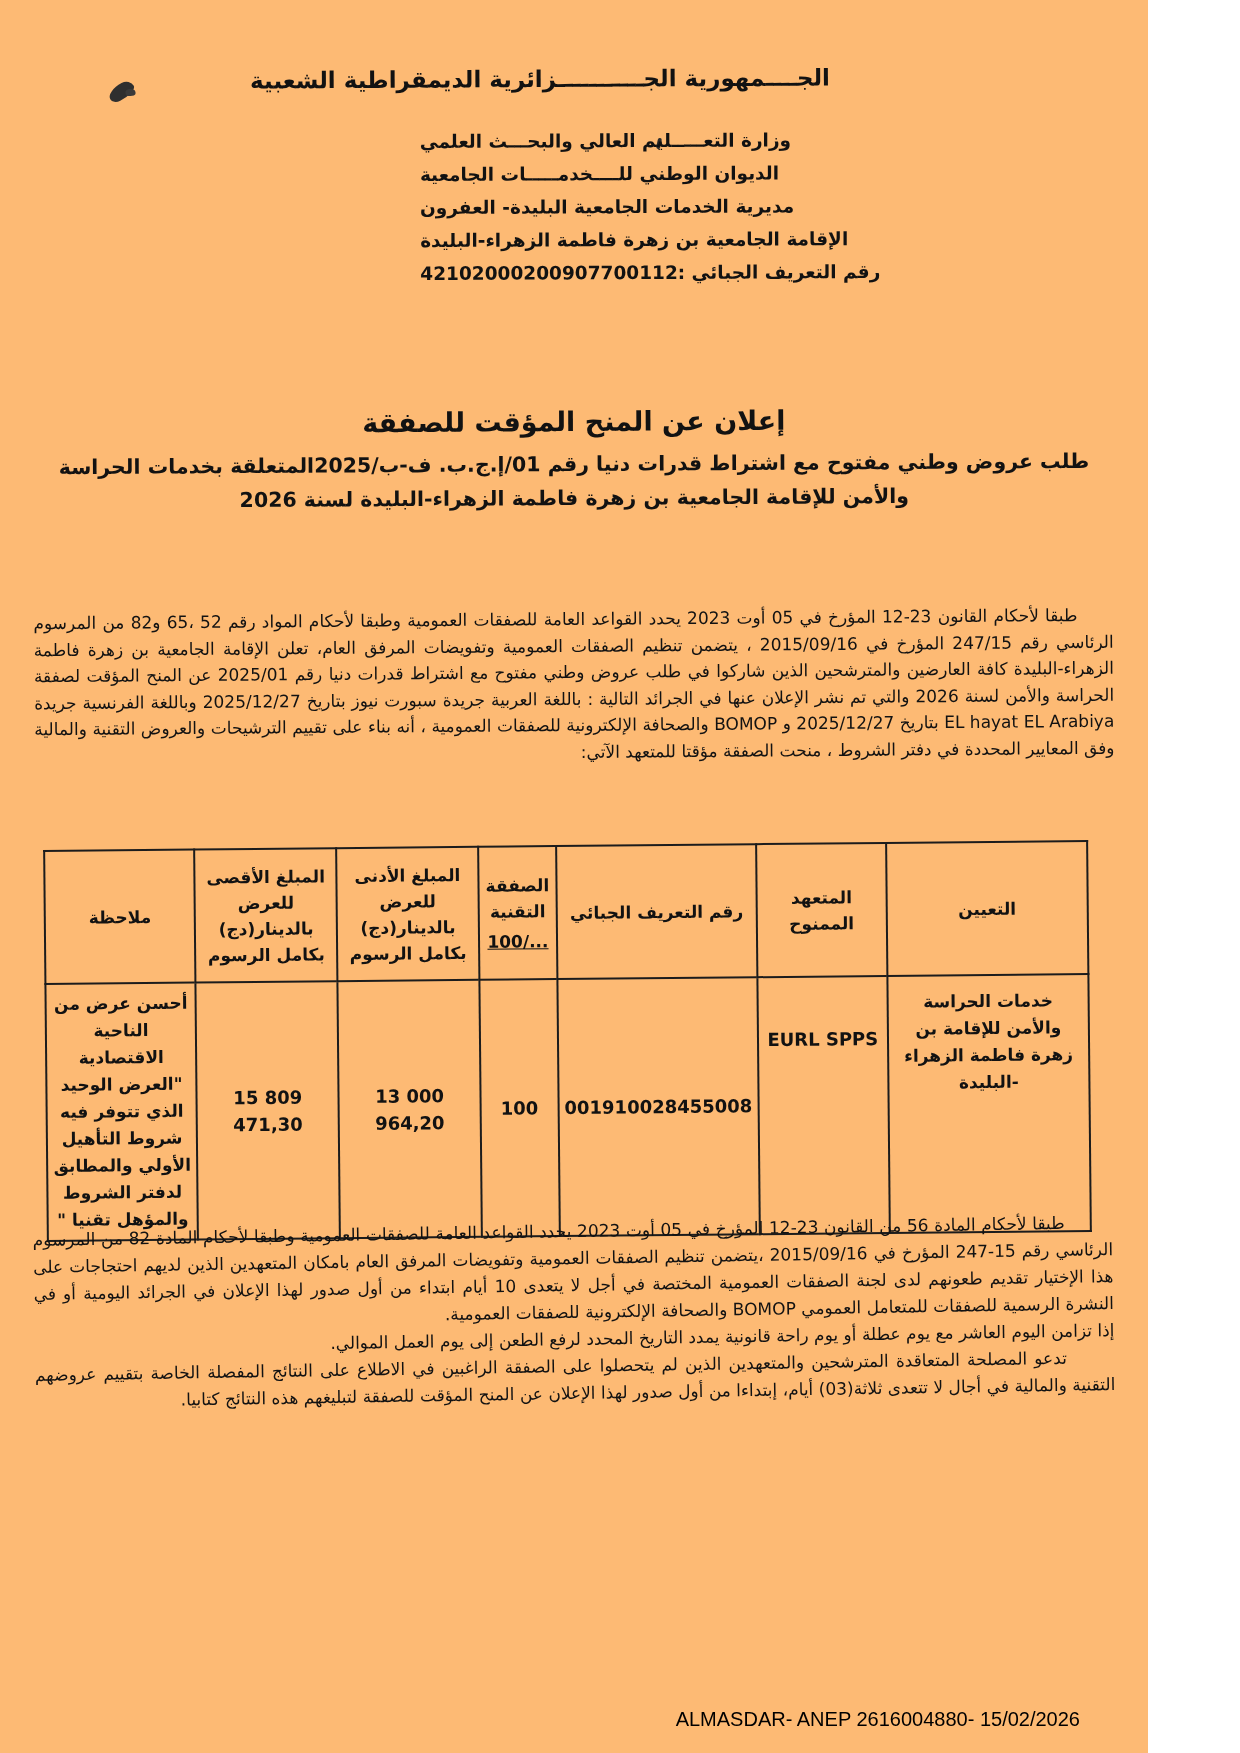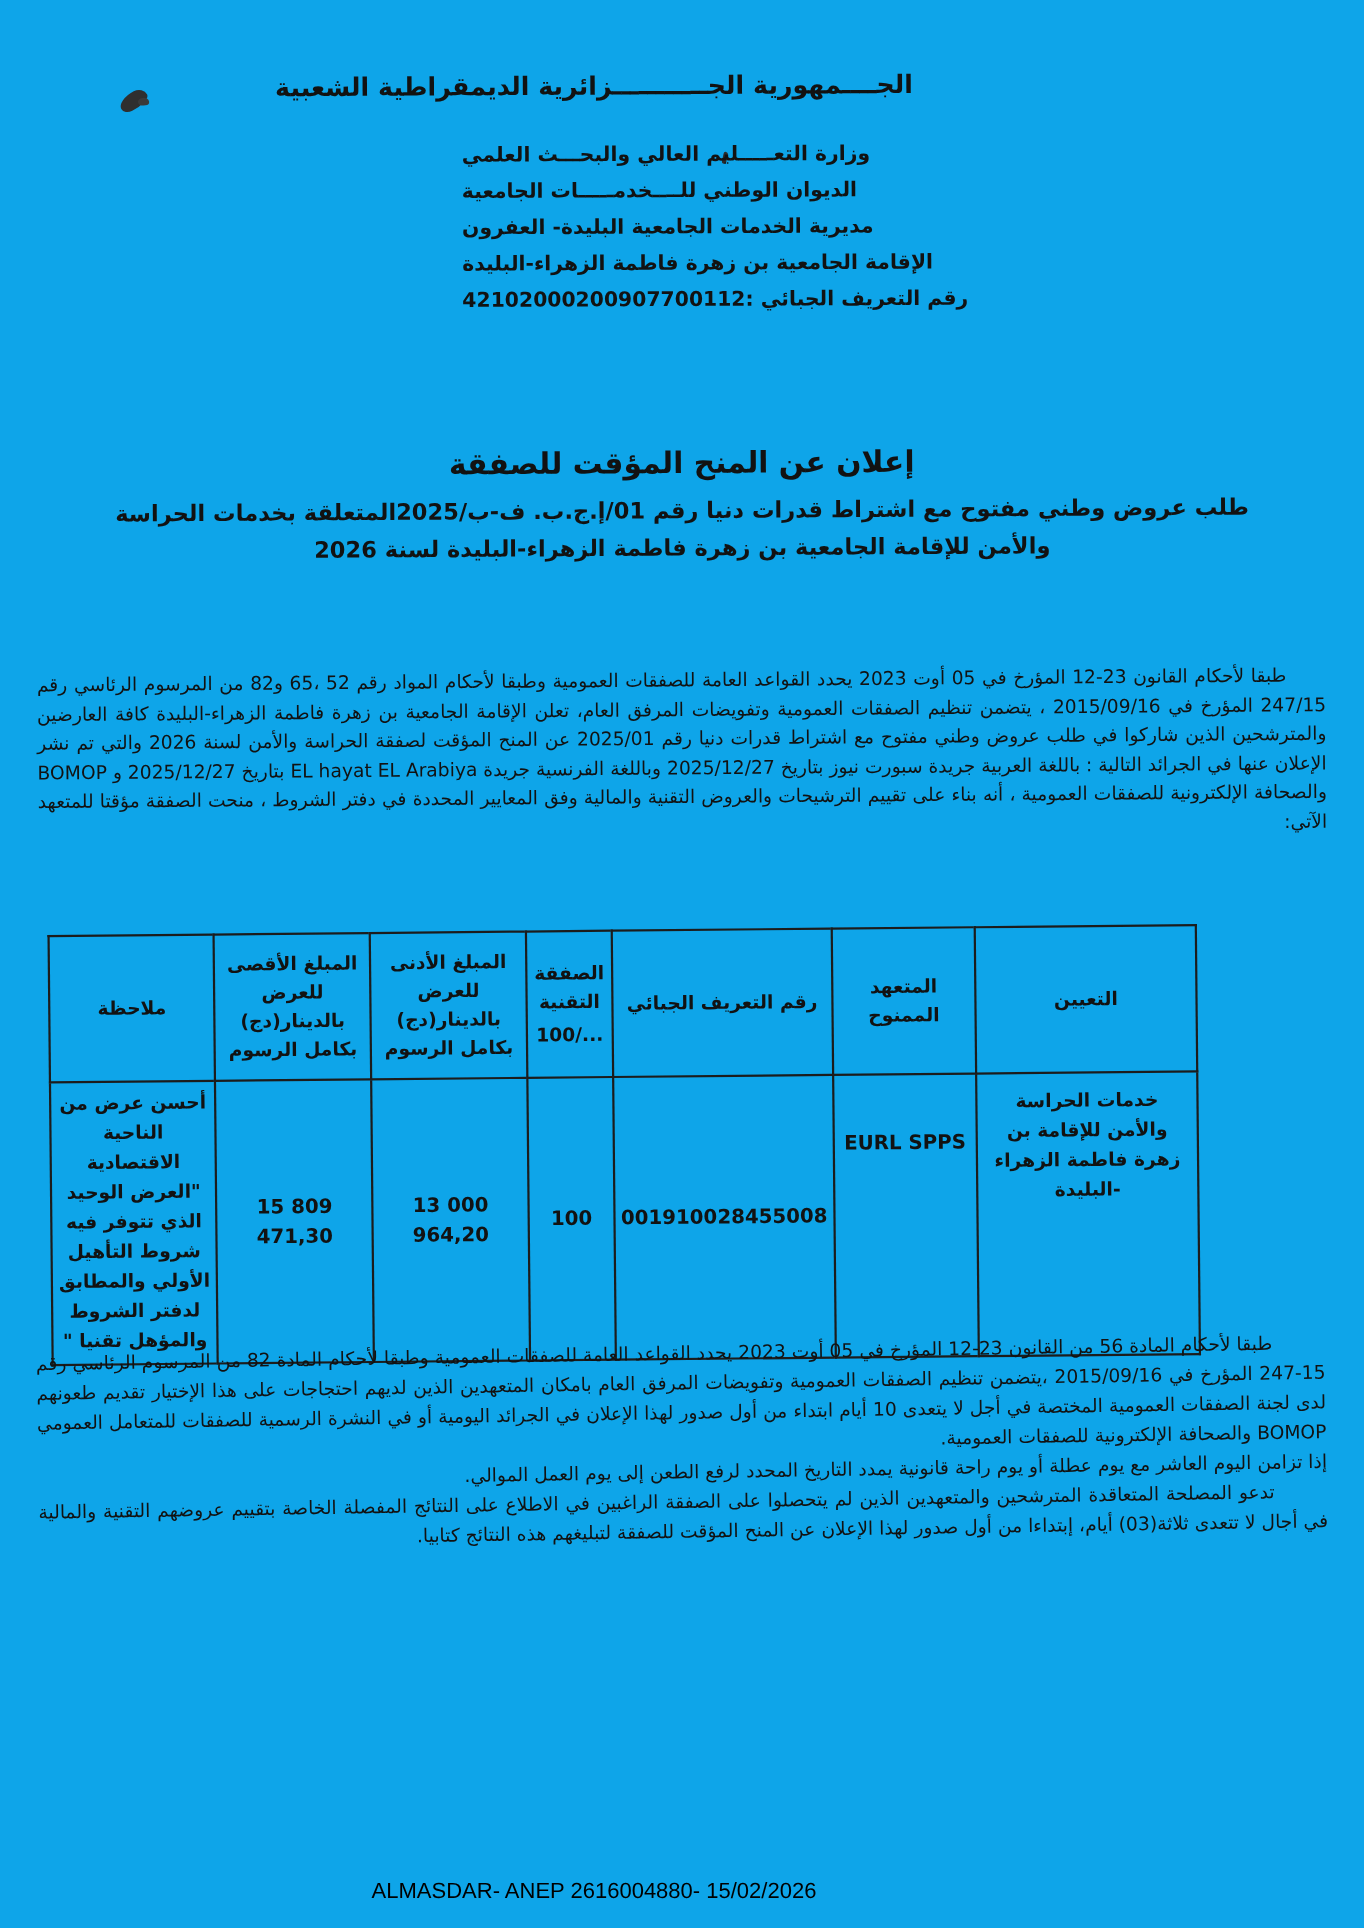--- a/index.html
+++ b/index.html
@@ -1,20 +1,20 @@
 <!DOCTYPE html>
 <html lang="ar"><head>
 <meta charset="utf-8">
 <style>
   html, body { margin: 0; padding: 0; background: #ffffff; }
   .page {
     position: relative;
-    width: 1240px;
+    width: 1148px;
     height: 1753px;
-    background: #0ea5e9;
+    background: #fdba74;
     font-family: "DejaVu Sans", sans-serif;
     color: #121212;
     overflow: hidden;
   }
 
   
   .smudge {
     position: absolute; left: 108px; top: 84px;
     width: 27px; height: 15px; background: #2f2f2f;
     border-radius: 65% 35% 70% 30% / 60% 55% 45% 40%;
@@ -77,36 +77,36 @@
     padding: 6px 5px;
     font-weight: bold;
   }
   .award-table th { vertical-align: middle; text-align: center; line-height: 26px; }
   .award-table tr.hdr { height: 133px; }
   .award-table tr.row { height: 213px; }
   .award-table td { text-align: center; vertical-align: middle; line-height: 27px; }
   td.v-top { vertical-align: top; padding-top: 12px; }
   td.bidder-cell { vertical-align: top; padding-top: 48px; font-size: 18px; }
   .num { direction: ltr; unicode-bidi: embed; font-size: 18px; }
-  .score-suffix { direction: ltr; unicode-bidi: embed; display: block; margin-top: 4px; }
+  .score-suffix { direction: ltr; unicode-bidi: embed; display: block; margin-top: 4px; text-decoration: underline; }
 
   
   .closing {
     position: absolute; top: 1218px; left: 34px; right: 34px;
     direction: rtl; text-align: justify;
     font-size: 17px; line-height: 27px;
     transform: rotate(-0.95deg);
   }
   .closing p { margin: 0; }
   .closing p.indent { text-indent: 48px; }
 
   
   .footer {
     position: absolute; top: 1708px; left: 0; width: 1080px;
-    text-align: center;
+    text-align: right;
     font-family: "Liberation Sans", sans-serif;
     font-size: 20px; color: #000;
   }
 </style>
 </head>
 <body>
 
 <div class="page">
 
   <div class="smudge"></div>

